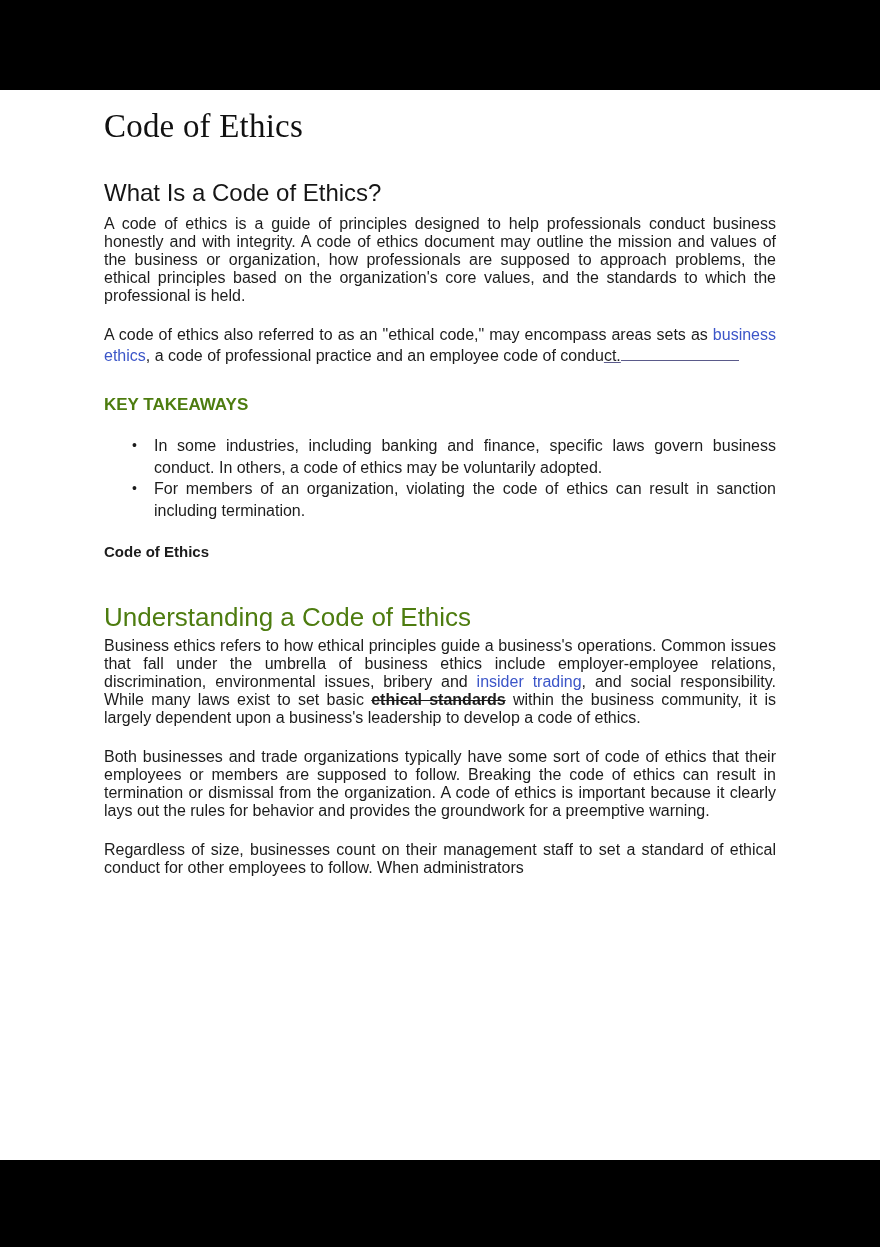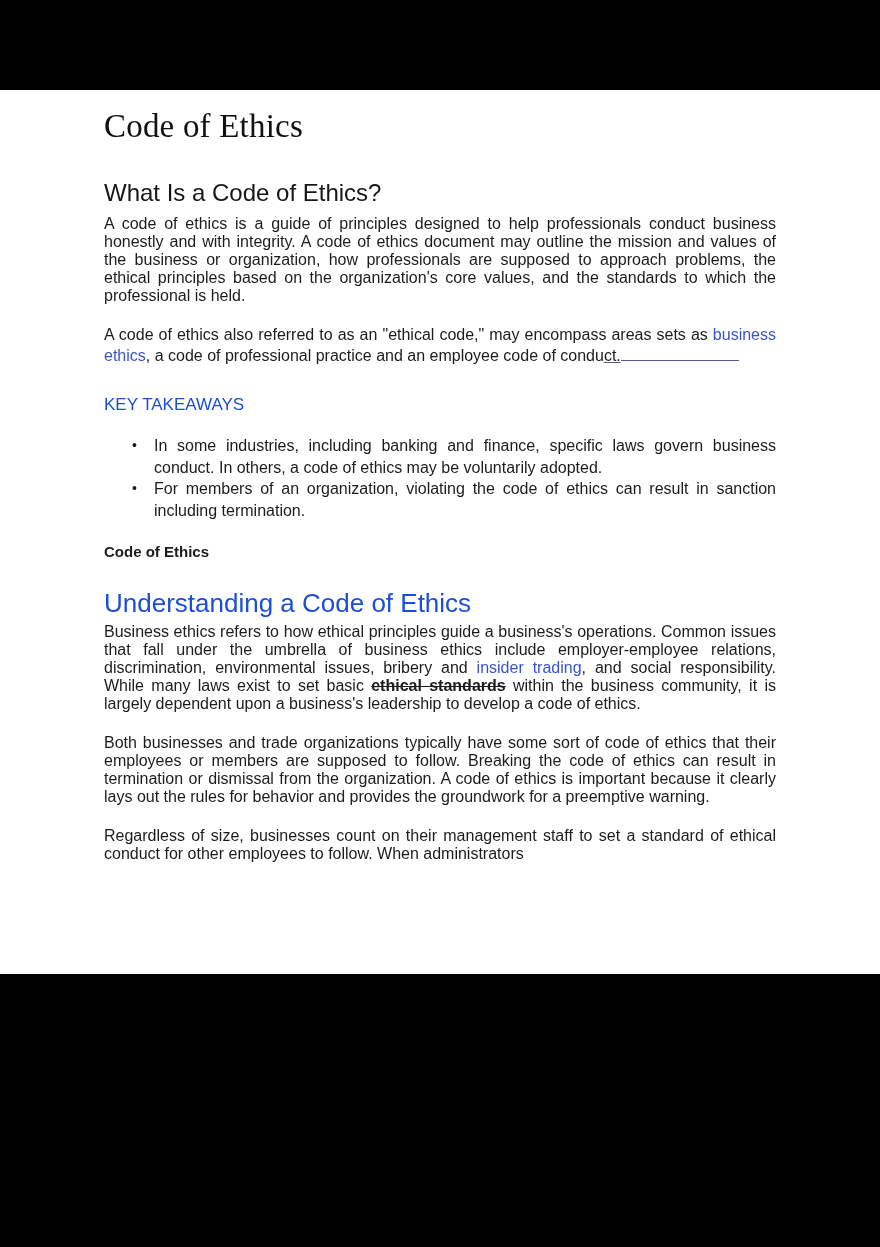--- a/index.html
+++ b/index.html
@@ -11,21 +11,21 @@
     width: 880px;
     height: 1247px;
     position: relative;
     font-family: "Liberation Sans", sans-serif;
   }
   .page {
     position: absolute;
     top: 90px;
     left: 0;
     width: 880px;
-    height: 884px;
+    height: 1070px;
     background: #ffffff;
     box-sizing: border-box;
     padding: 18px 104px 0 104px;
     color: #1c1c1c;
   }
   .doc-title {
     font-family: "Liberation Serif", serif;
     font-size: 33px;
     font-weight: 400;
     color: #111111;
@@ -34,36 +34,36 @@
   }
   h2.section-heading {
     font-size: 24px;
     font-weight: 400;
     color: #161616;
     margin: 26px 0 8px 0;
   }
   h2.section-heading-large {
     font-size: 26px;
     font-weight: 400;
-    color: #1d4ed8;
-    margin: 28px 0 4px 0;
+    color: #4d7c0f;
+    margin: 42px 0 4px 0;
   }
   p.para {
     font-size: 16px;
     line-height: 18px;
     text-align: justify;
     margin: 0 0 21px 0;
     color: #1c1c1c;
   }
   p.para:last-child { margin-bottom: 0; }
   .key-takeaways {
     font-size: 17px;
-    font-weight: 400;
+    font-weight: 700;
     margin: 30px 0 20px 0;
-    color: #1d4ed8;
+    color: #4d7c0f;
   }
   ul.bullet-list {
     margin: 0 0 20px 0;
     padding: 0 0 0 28px;
     list-style: none;
   }
   ul.bullet-list li {
     font-size: 16px;
     line-height: 21.6px;
     text-align: justify;

